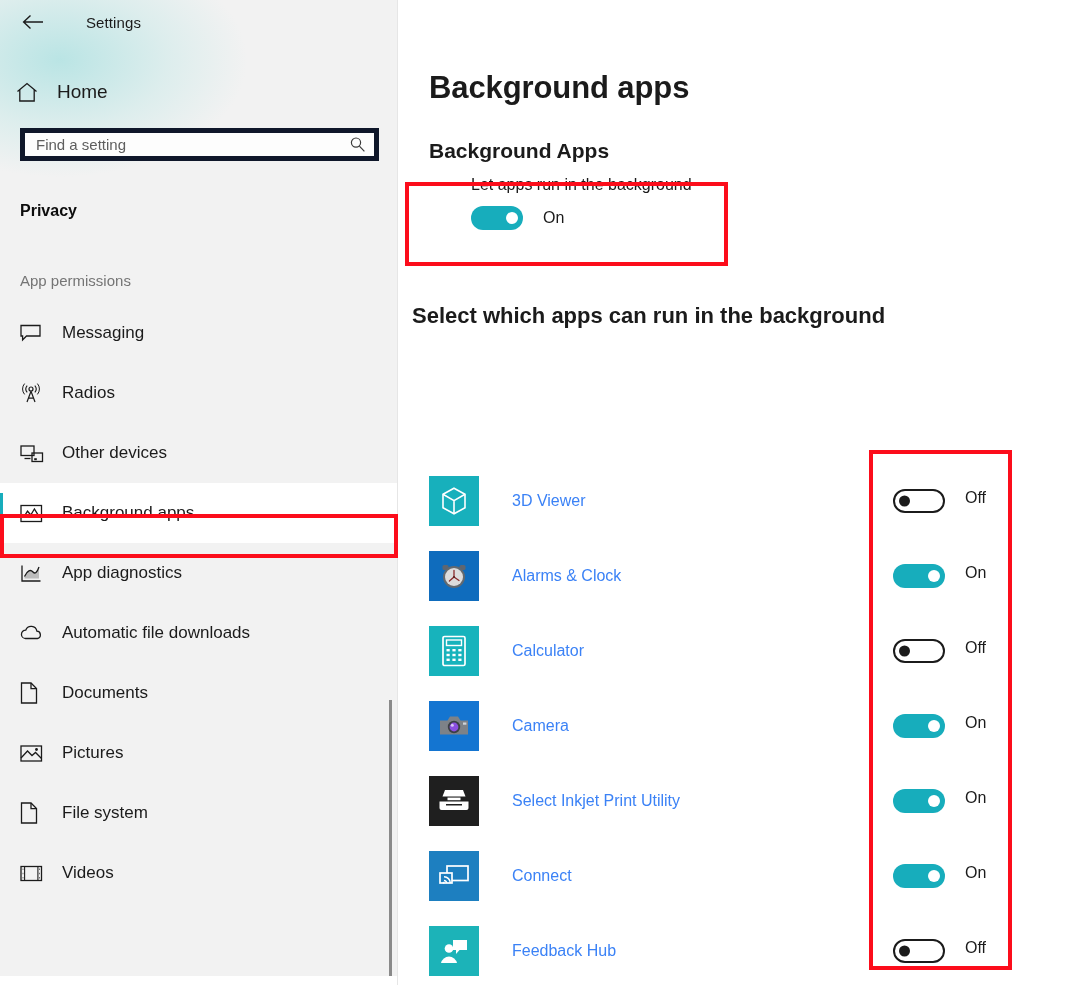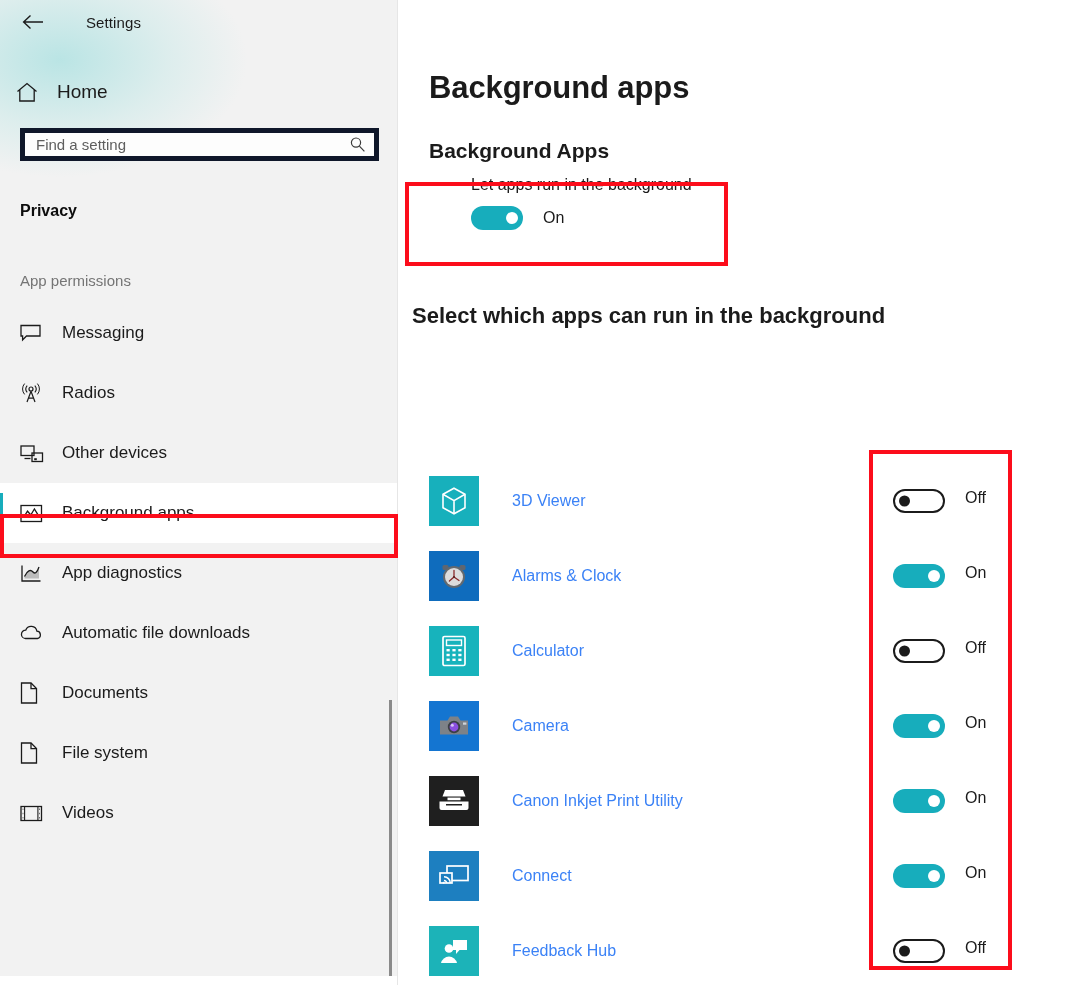--- a/index.html
+++ b/index.html
@@ -400,20 +400,30 @@
       <div class="nav-item">
         <span class="nav-ico">
           <svg width="18" height="22" viewBox="0 0 18 22">
             <path d="M1.5 1 H11 L16.5 6.6 V21 H1.5 Z" fill="none" stroke="#1b1b1b" stroke-width="1.3"></path>
             <path d="M11 1 V6.6 H16.5" fill="none" stroke="#1b1b1b" stroke-width="1.3"></path>
           </svg>
         </span>
         <span class="nav-label">Documents</span>
       </div>
 
+      <div class="nav-item">
+        <span class="nav-ico">
+          <svg width="23" height="19" viewBox="0 0 23 19">
+            <rect x="1" y="2" width="20.5" height="15" fill="none" stroke="#1b1b1b" stroke-width="1.3"></rect>
+            <path d="M1 14 L7.5 7 L12 11.5 L15.5 8.5 L21.5 14.5" fill="none" stroke="#1b1b1b" stroke-width="1.3"></path>
+            <circle cx="16.5" cy="5.5" r="1.4" fill="#1b1b1b"></circle>
+          </svg>
+        </span>
+        <span class="nav-label">Pictures</span>
+      </div>
 
       <div class="nav-item">
         <span class="nav-ico">
           <svg width="18" height="22" viewBox="0 0 18 22">
             <path d="M1.5 1 H11 L16.5 6.6 V21 H1.5 Z" fill="none" stroke="#1b1b1b" stroke-width="1.3"></path>
             <path d="M11 1 V6.6 H16.5" fill="none" stroke="#1b1b1b" stroke-width="1.3"></path>
           </svg>
         </span>
         <span class="nav-label">File system</span>
       </div>
@@ -540,21 +550,21 @@
 
     <div class="app-row">
       <div class="app-icon" style="background:#1f1f1f">
         <svg width="34" height="26" viewBox="0 0 34 26">
           <path d="M8 2 H26 L28.5 8.5 H5.5 Z" fill="#ffffff"></path>
           <rect x="10.5" y="9.6" width="13" height="2.6" fill="#ffffff"></rect>
           <path d="M2.5 13.5 H31.5 V20 Q31.5 22 29.5 22 H4.5 Q2.5 22 2.5 20 Z" fill="#ffffff"></path>
           <rect x="9" y="16" width="16" height="1.5" fill="#1f1f1f"></rect>
         </svg>
       </div>
-      <span class="app-name">Canon Inkjet Print Utility</span>
+      <span class="app-name">Select Inkjet Print Utility</span>
       <div class="app-toggle-wrap">
         <div class="toggle on">
           <span class="knob"></span>
         </div>
         <span class="tg-state">On</span>
       </div>
     </div>
 
     <div class="app-row">
       <div class="app-icon" style="background:#1d7fc0">

